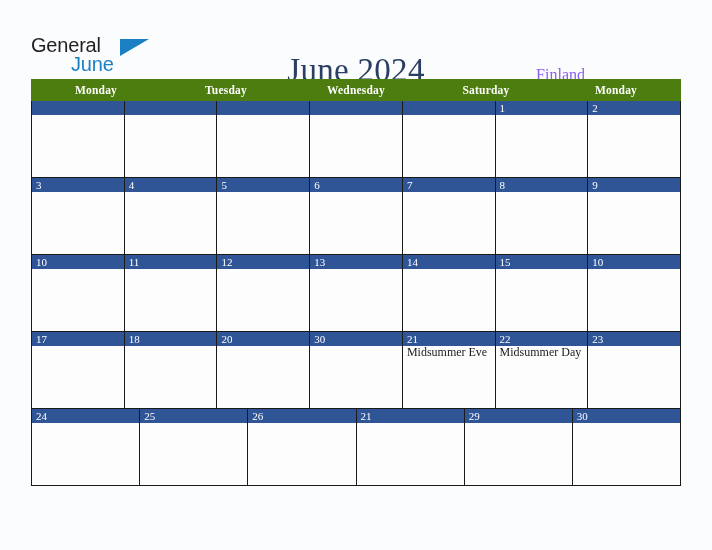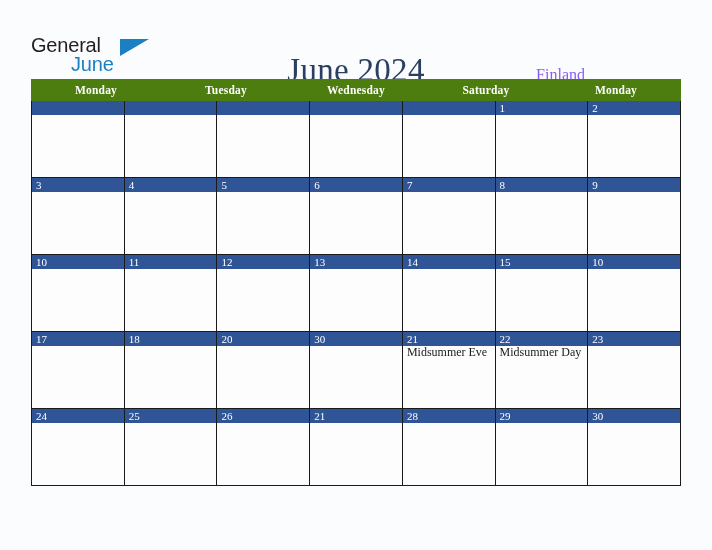--- a/index.html
+++ b/index.html
@@ -350,25 +350,20 @@
               <span class="day-num">26</span>
             </div>
           </div>
           <div class="day-cell">
             <div class="day-band">
               <span class="day-num">21</span>
             </div>
           </div>
           <div class="day-cell">
             <div class="day-band">
-              <span class="day-num">28</span>
-            </div>
-          </div>
-          <div class="day-cell">
-            <div class="day-band">
               <span class="day-num">29</span>
             </div>
           </div>
           <div class="day-cell">
             <div class="day-band">
               <span class="day-num">30</span>
             </div>
           </div>
         </div>
       </div>

